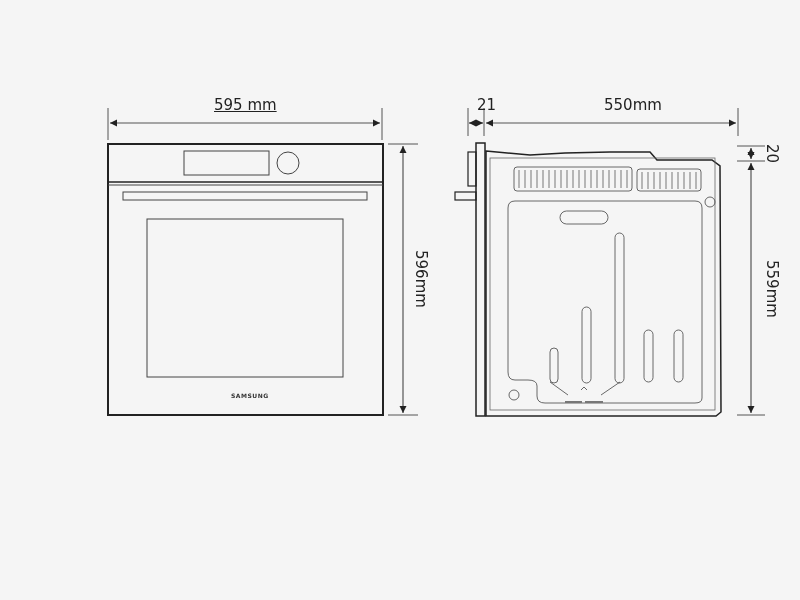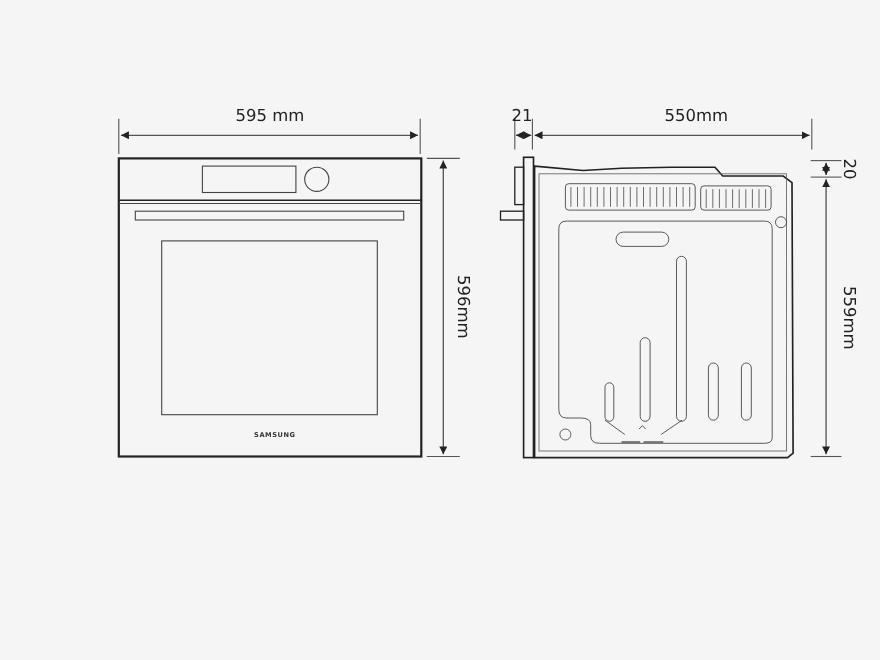--- a/index.html
+++ b/index.html
@@ -79,20 +79,20 @@
     <line x1="585" y1="402" x2="603" y2="402" stroke="#777" stroke-width="2"></line>
 
     <line x1="737" y1="146" x2="765" y2="146" stroke="#555" stroke-width="1"></line>
     <line x1="737" y1="161" x2="765" y2="161" stroke="#555" stroke-width="1"></line>
     <line x1="737" y1="415" x2="765" y2="415" stroke="#555" stroke-width="1"></line>
     <line x1="751" y1="148" x2="751" y2="159" stroke="#555" stroke-width="1.2" marker-start="url(#arr)" marker-end="url(#arr)"></line>
     <line x1="751" y1="163" x2="751" y2="413" stroke="#555" stroke-width="1.2" marker-start="url(#arr)" marker-end="url(#arr)"></line>
   </g>
 </svg>
 
-<div class="dim-label" style="left:214px;top:96px;">595 mm</div>
+<div class="dim-label" style="left:214px;top:96px;text-decoration:underline;">595 mm</div>
 <div class="dim-label vert" style="left:430px;top:250px;">596mm</div>
 <div class="brand" style="left:231px;top:392px;">SAMSUNG</div>
 
-<div class="dim-label" style="left:465px;top:96px;">21</div>
+<div class="dim-label" style="left:477px;top:96px;">21</div>
 <div class="dim-label" style="left:604px;top:96px;">550mm</div>
 <div class="dim-label vert" style="left:781px;top:144px;">20</div>
 <div class="dim-label vert" style="left:781px;top:260px;">559mm</div>
 
 </body></html>

